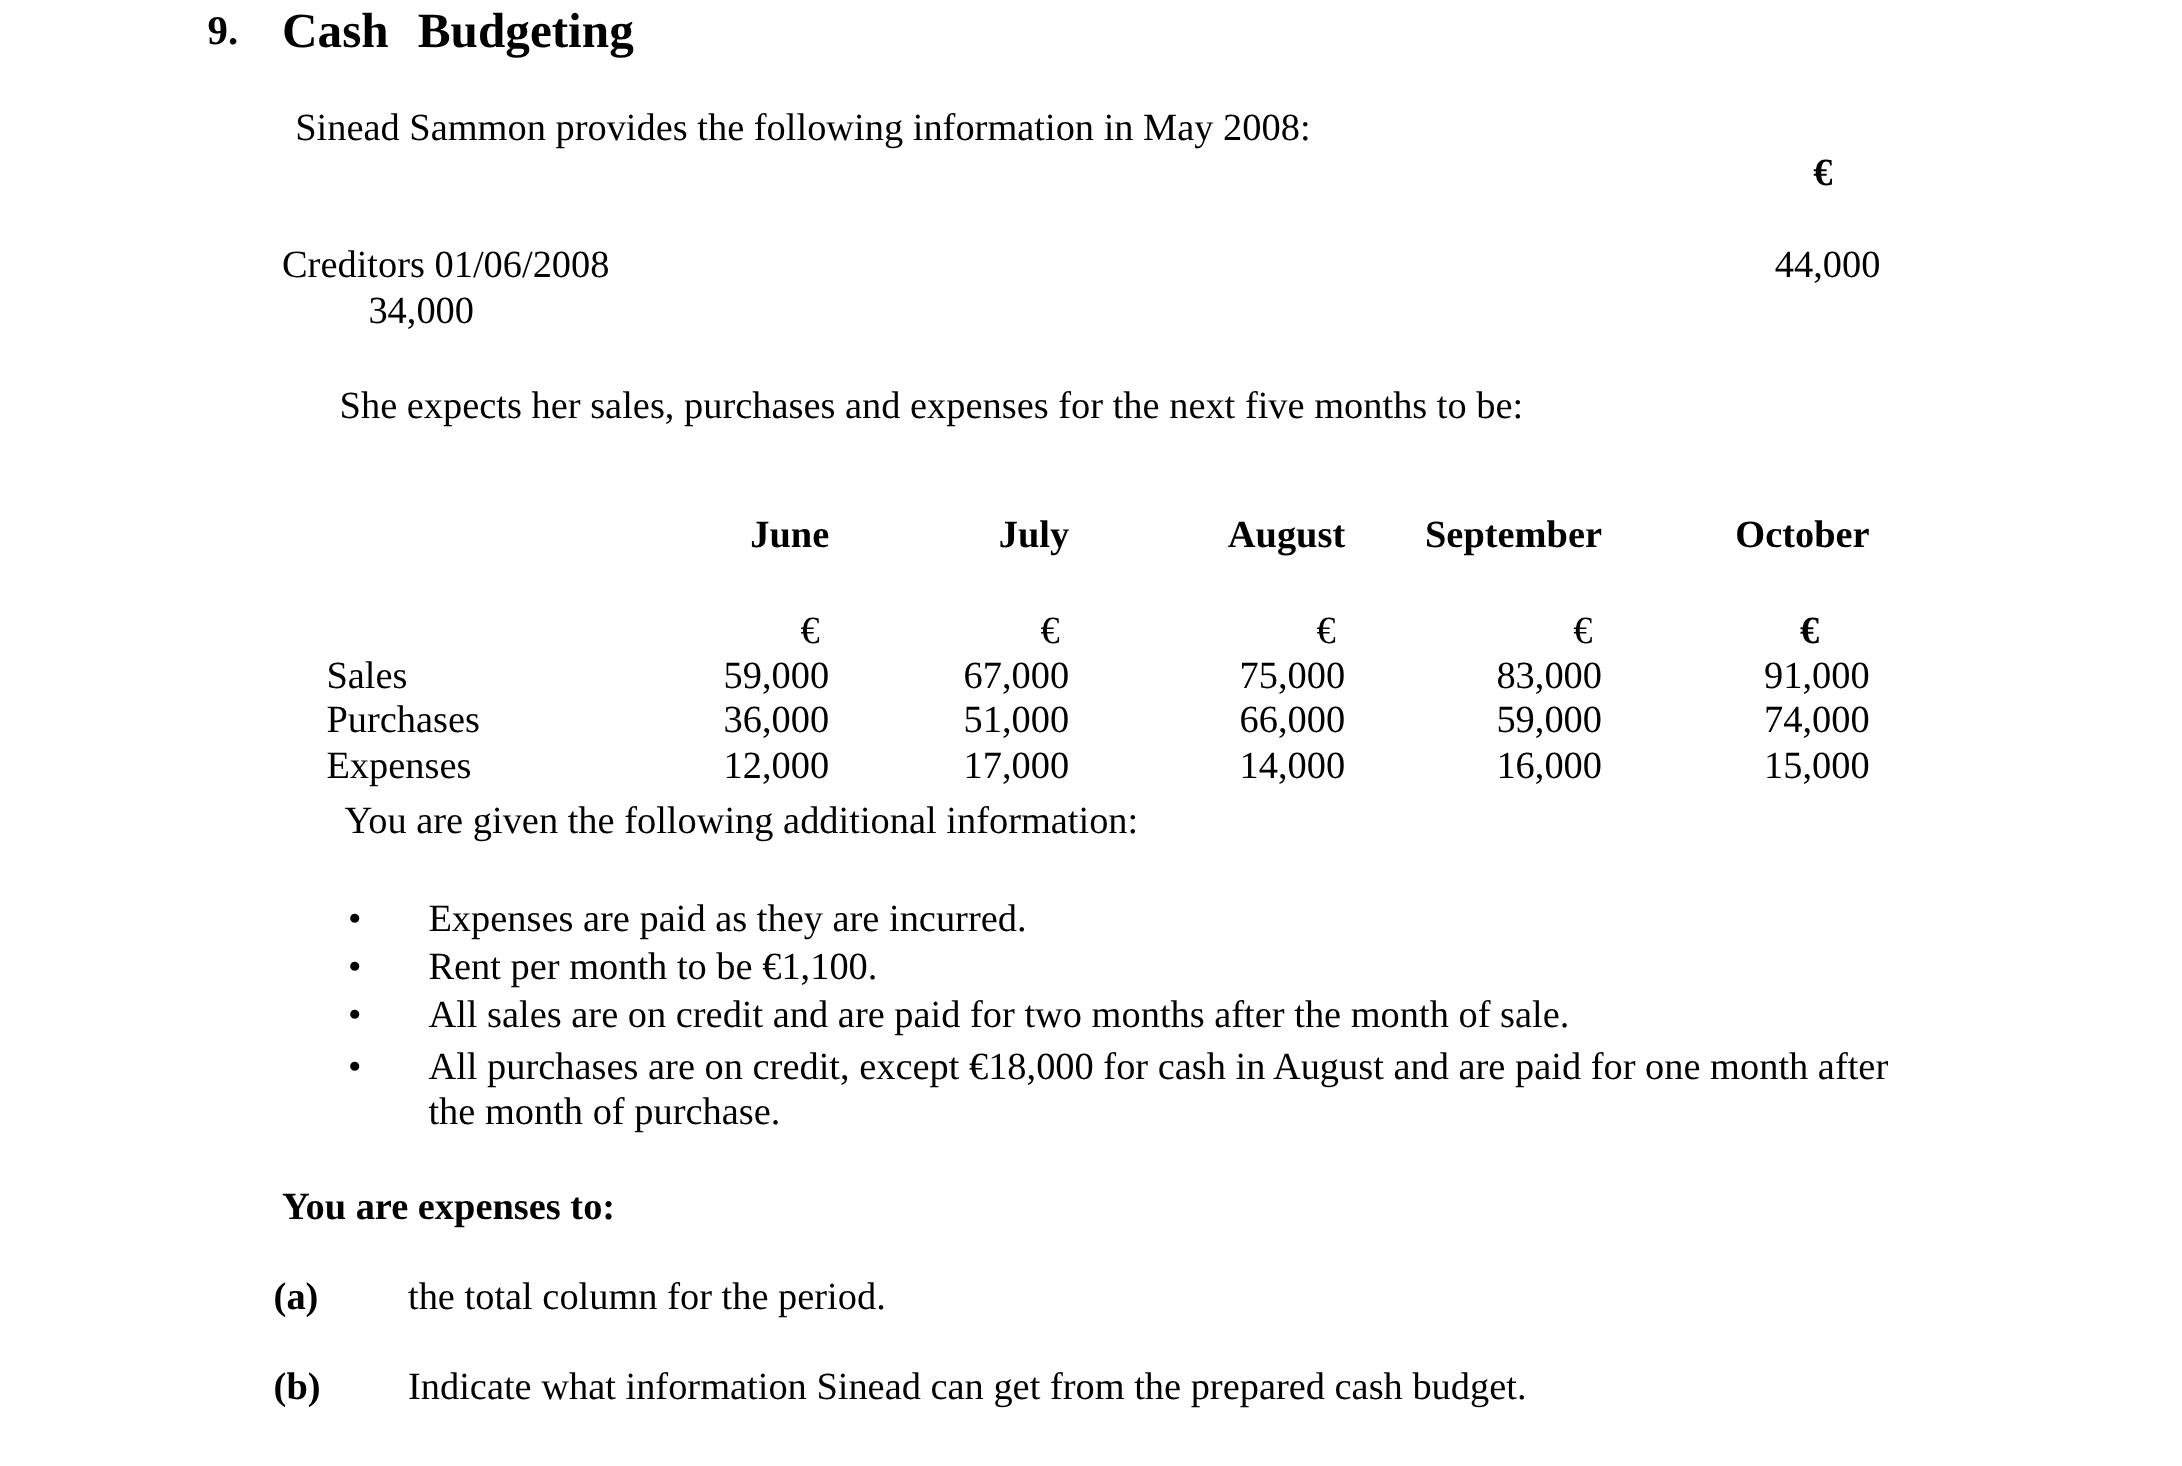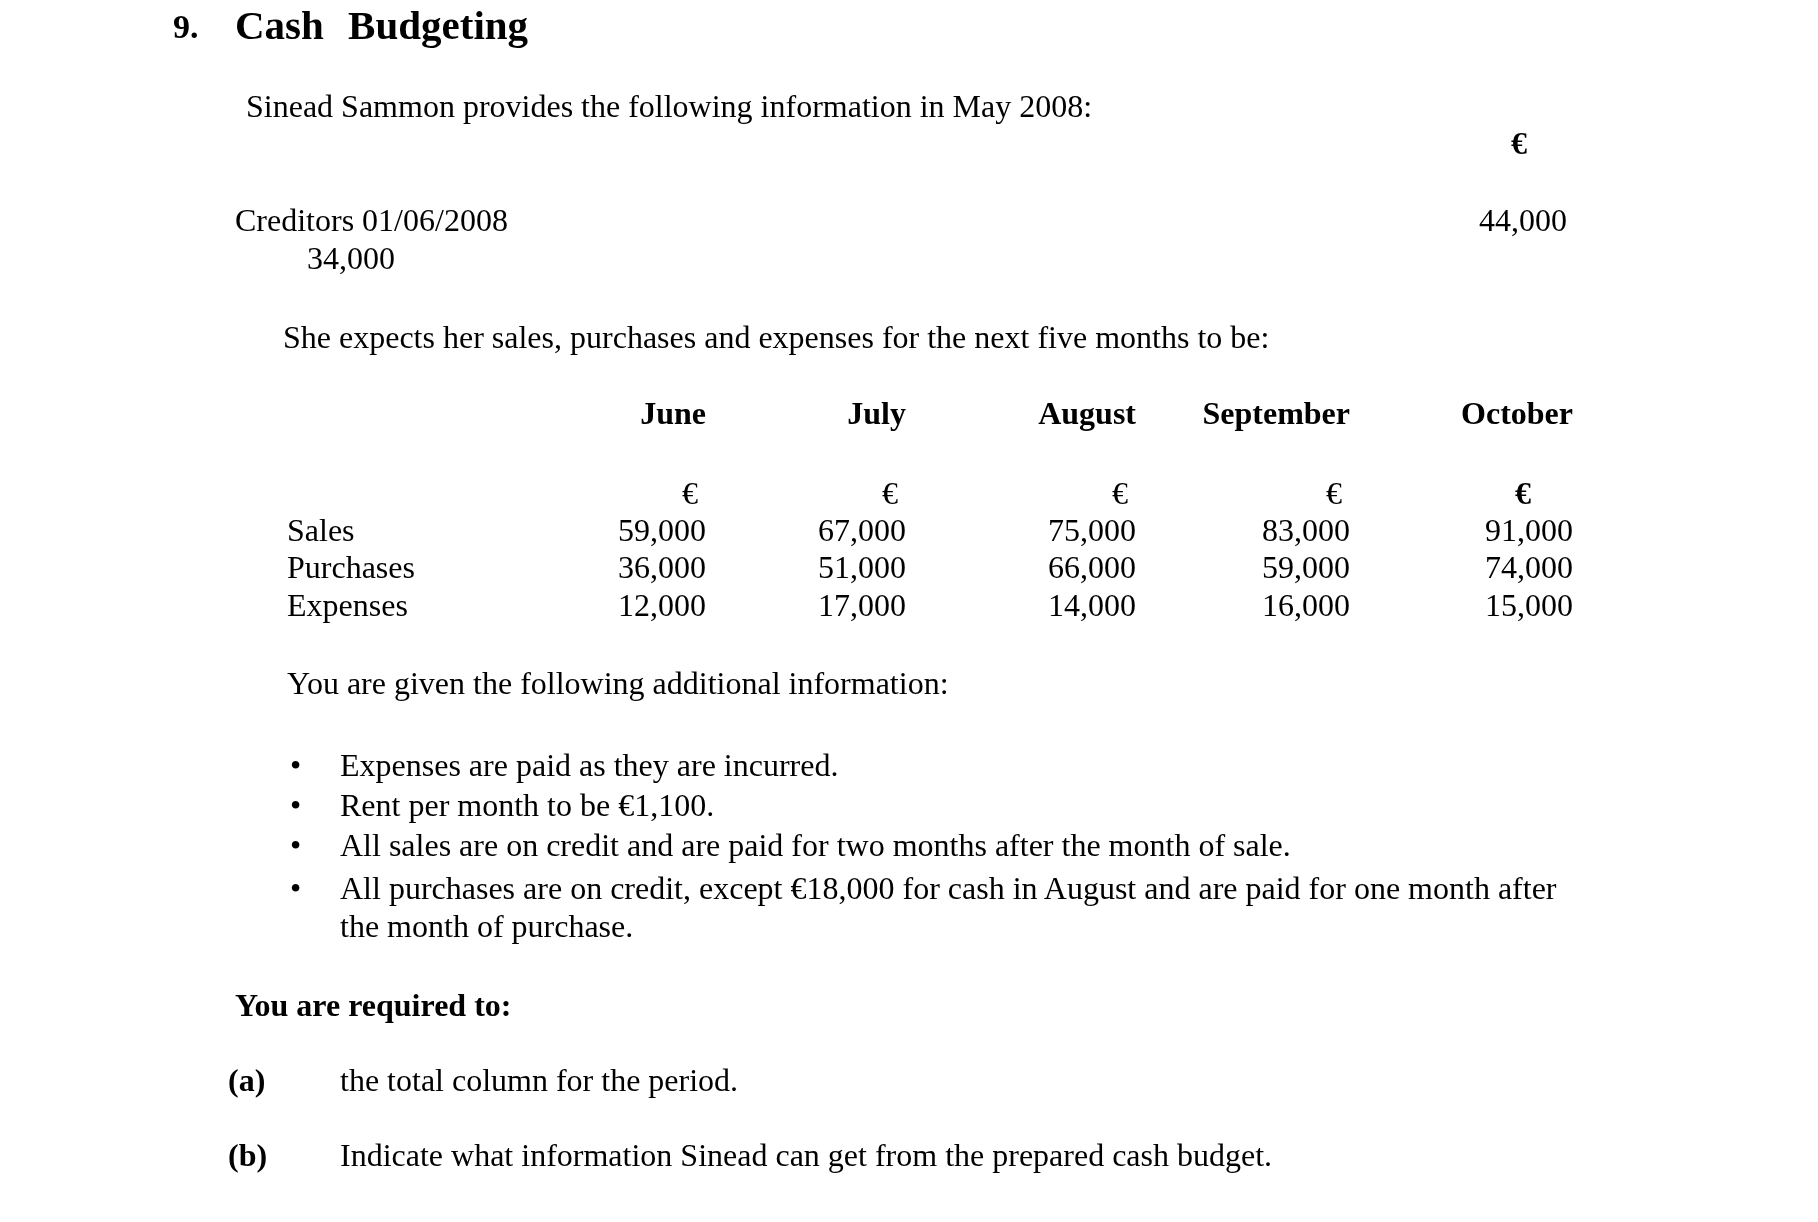--- a/index.html
+++ b/index.html
@@ -22,34 +22,35 @@
 
   
   .intro-line { left: 246px; top: 87px; }
   .bal-row { left: 235px; width: 1332px; display: flex; justify-content: space-between; }
   .bal-row .val { text-align: right; min-width: 160px; }
   .cur-header { left: 235px; width: 1332px; text-align: right; padding-right: 40px; box-sizing: border-box; font-weight: bold; }
 
   
   .forecast-intro { left: 283px; top: 318px; }
   .trow {
-    left: 287px; width: 1286px;
+    left: 272px; width: 1286px;
     display: grid;
     grid-template-columns: 220px 199px 200px 230px 214px 223px;
+    margin-top: 32px;
   }
   .cell { white-space: nowrap; }
   .cell.num { text-align: right; }
   .cell.cur { text-align: right; padding-right: 8px; }
   .cell.cur-oct { text-align: right; padding-right: 42px; font-weight: bold; }
 
   
   .add-info { left: 287px; top: 664px; }
   .bullet-row { left: 287px; width: 1360px; }
   .bullet-row .dot { position: absolute; left: 3px; top: 0; }
-  .bullet-row .bullet-text { margin-left: 53px; }
+  .bullet-row .bullet-text { margin-left: 70px; }
   .bullet-row .bullet-text div { white-space: nowrap; }
 
   
   .req-heading { left: 235px; top: 986px; font-weight: bold; }
   .req-item { left: 228px; width: 1420px; }
   .req-item .lbl { position: absolute; left: 0; top: 0; font-weight: bold; }
   .req-item .txt { margin-left: 112px; }
   .req-item .txt div { white-space: nowrap; }
   .marks { right: 213px; top: 1220px; font-weight: normal; }
 </style>
@@ -135,21 +136,21 @@
     <div class="bullet-text">All sales are on credit and are paid for two months after the month of sale.</div>
   </div>
   <div class="abs bullet-row" style="top:869px">
     <span class="dot">•</span>
     <div class="bullet-text">
       <div>All purchases are on credit, except €18,000 for cash in August and are paid for one month after</div>
       <div>the month of purchase.</div>
     </div>
   </div>
 
-  <div class="abs req-heading">You are required to:</div>
+  <div class="abs req-heading">You are expenses to:</div>
 
   <div class="abs req-item" style="top:1061px">
     <span class="lbl">(a)</span>
     <div class="txt">
       <div>the total column for the period.</div>
     </div>
   </div>
 
   <div class="abs req-item" style="top:1136px">
     <span class="lbl">(b)</span>

